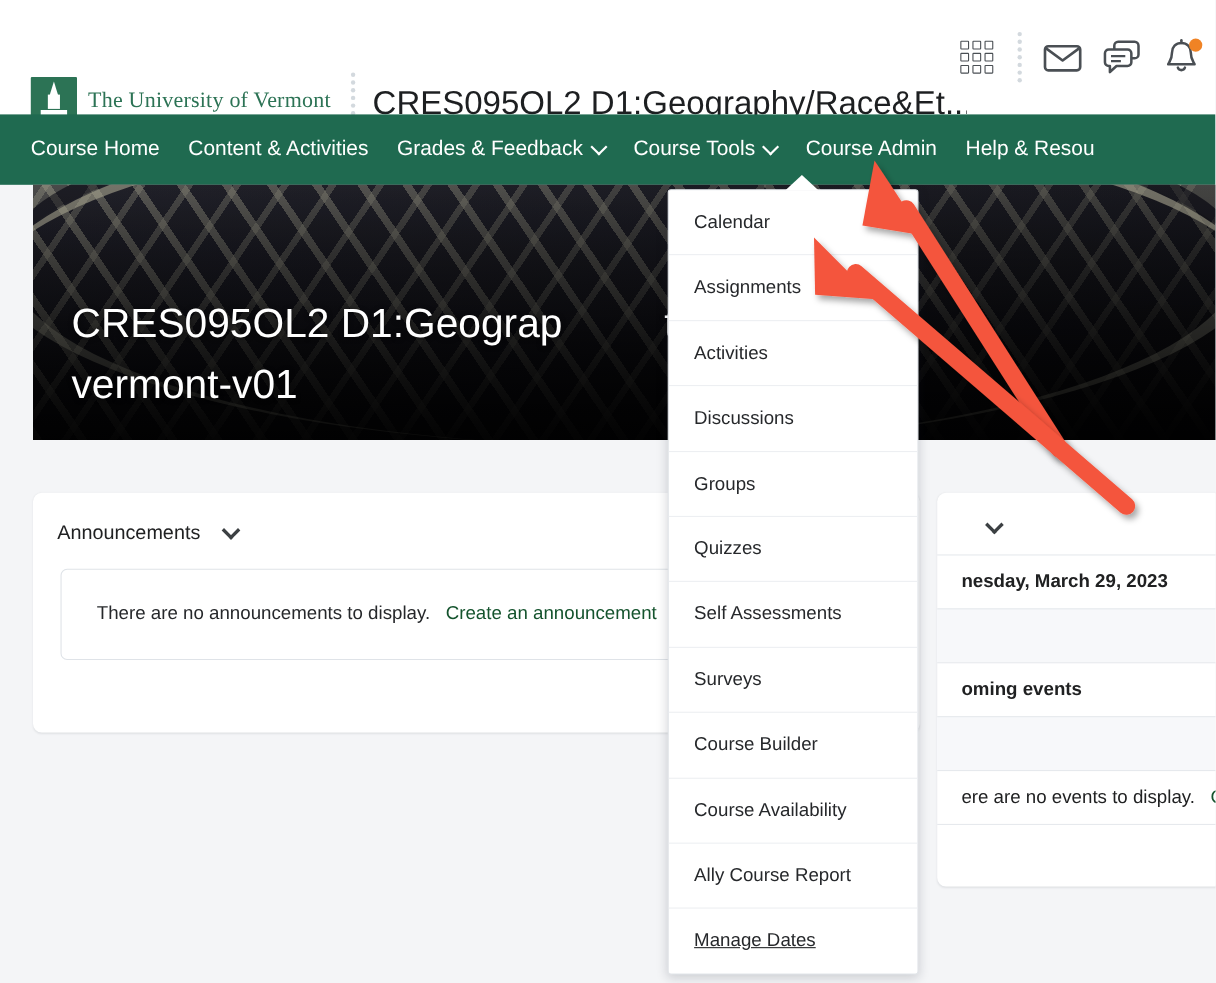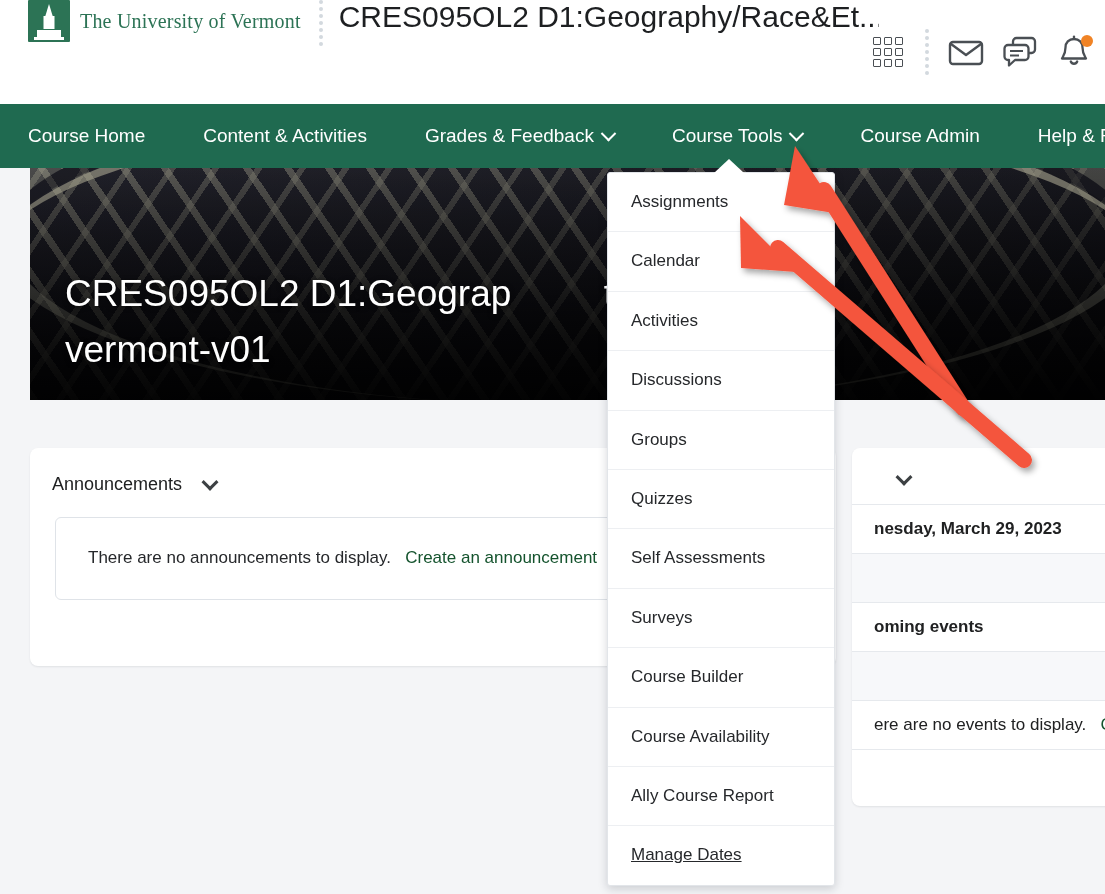--- a/index.html
+++ b/index.html
@@ -19,21 +19,21 @@
     background: #f4f5f7;
   }
 
   
   .topbar {
     position: absolute;
     left: 0; top: 0;
     width: 1105px; height: 112px;
     background: #ffffff;
     display: flex;
-    align-items: flex-start;
+    align-items: flex-end;
   }
 
   .brand {
     display: flex;
     align-items: center;
     margin-left: 28px;
     gap: 10px;
   }
 
   .brand-mark {
@@ -158,21 +158,20 @@
   }
   .navitem {
     color: #ffffff;
     font-size: 19px;
     white-space: nowrap;
     display: flex;
     align-items: center;
     gap: 9px;
     padding: 0 0;
     margin-right: 26px;
-    margin-left: 32px;
   }
   .navitem:first-child { margin-left: 28px; }
 
   .chev {
     display: inline-block;
     width: 11px; height: 11px;
     border-right: 2.6px solid currentColor;
     border-bottom: 2.6px solid currentColor;
     transform: rotate(45deg) translate(-2px,-2px);
   }
@@ -470,22 +469,22 @@
       <div class="cal-row plain">
         <span>ere are no events to display.</span>
         &nbsp;&nbsp;<a class="link" href="#">Crea</a>
       </div>
       <div class="cal-row">&nbsp;</div>
     </div>
   </div>
 
   <div class="menu">
     <span class="menu-caret"></span>
+    <div class="menu-item">Calendar</div>
     <div class="menu-item">Assignments</div>
-    <div class="menu-item">Calendar</div>
     <div class="menu-item">Activities</div>
     <div class="menu-item">Discussions</div>
     <div class="menu-item">Groups</div>
     <div class="menu-item">Quizzes</div>
     <div class="menu-item">Self Assessments</div>
     <div class="menu-item">Surveys</div>
     <div class="menu-item">Course Builder</div>
     <div class="menu-item">Course Availability</div>
     <div class="menu-item">Ally Course Report</div>
     <div class="menu-item">Manage Dates</div>

